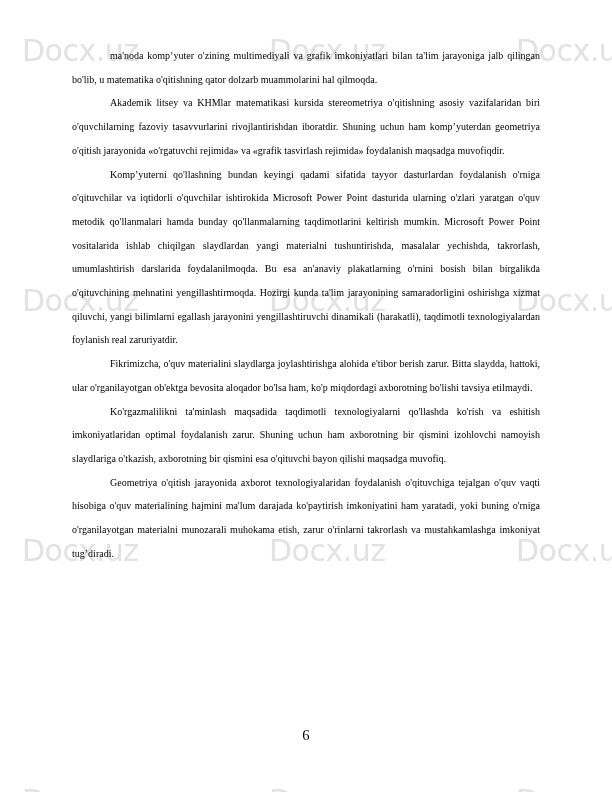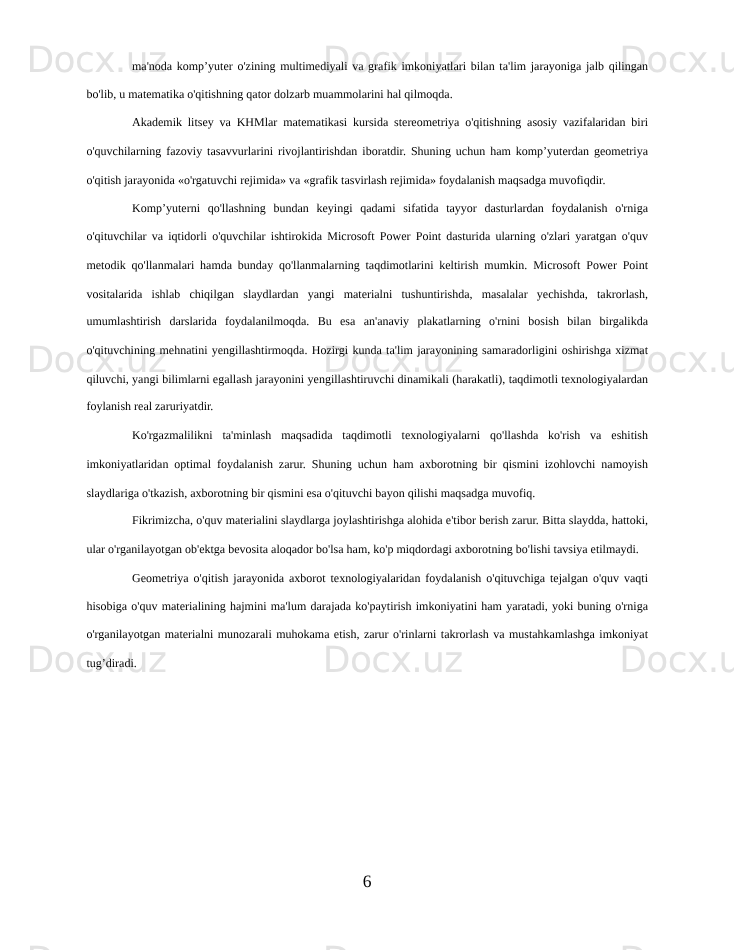--- a/index.html
+++ b/index.html
@@ -98,21 +98,21 @@
       <span class="watermark" style="left: 516px; top: 533px; color: rgb(226, 226, 226);">Docx.uz</span>
       <span class="watermark" style="left: 22px; top: 783px; color: rgb(226, 226, 226);">Docx.uz</span>
       <span class="watermark" style="left: 269px; top: 783px; color: rgb(226, 226, 226);">Docx.uz</span>
       <span class="watermark" style="left: 516px; top: 783px; color: rgb(226, 226, 226);">Docx.uz</span>
     </div>
 
   <div id="content">
     <p class="body-par">ma'noda komp’yuter o'zining multimediyali va grafik imkoniyatlari bilan ta'lim jarayoniga jalb qilingan bo'lib, u matematika o'qitishning qator dolzarb muammolarini hal qilmoqda.</p>
     <p class="body-par">Akademik litsey va KHMlar matematikasi kursida stereometriya o'qitishning asosiy vazifalaridan biri o'quvchilarning fazoviy tasavvurlarini rivojlantirishdan iboratdir. Shuning uchun ham komp’yuterdan geometriya o'qitish jarayonida «o'rgatuvchi rejimida» va «grafik tasvirlash rejimida» foydalanish maqsadga muvofiqdir.</p>
     <p class="body-par">Komp’yuterni qo'llashning bundan keyingi qadami sifatida tayyor dasturlardan foydalanish o'rniga o'qituvchilar va iqtidorli o'quvchilar ishtirokida Microsoft Power Point dasturida ularning o'zlari yaratgan o'quv metodik qo'llanmalari hamda bunday qo'llanmalarning taqdimotlarini keltirish mumkin. Microsoft Power Point vositalarida ishlab chiqilgan slaydlardan yangi materialni tushuntirishda, masalalar yechishda, takrorlash, umumlashtirish darslarida foydalanilmoqda. Bu esa an'anaviy plakatlarning o'rnini bosish bilan birgalikda o'qituvchining mehnatini yengillashtirmoqda. Hozirgi kunda ta'lim jarayonining samaradorligini oshirishga xizmat qiluvchi, yangi bilimlarni egallash jarayonini yengillashtiruvchi dinamikali (harakatli), taqdimotli texnologiyalardan foylanish real zaruriyatdir.</p>
+    <p class="body-par">Fikrimizcha, o'quv materialini slaydlarga joylashtirishga alohida e'tibor berish zarur. Bitta slaydda, hattoki, ular o'rganilayotgan ob'ektga bevosita aloqador bo'lsa ham, ko'p miqdordagi axborotning bo'lishi tavsiya etilmaydi.</p>
     <p class="body-par">Ko'rgazmalilikni ta'minlash maqsadida taqdimotli texnologiyalarni qo'llashda ko'rish va eshitish imkoniyatlaridan optimal foydalanish zarur. Shuning uchun ham axborotning bir qismini izohlovchi namoyish slaydlariga o'tkazish, axborotning bir qismini esa o'qituvchi bayon qilishi maqsadga muvofiq.</p>
-    <p class="body-par">Fikrimizcha, o'quv materialini slaydlarga joylashtirishga alohida e'tibor berish zarur. Bitta slaydda, hattoki, ular o'rganilayotgan ob'ektga bevosita aloqador bo'lsa ham, ko'p miqdordagi axborotning bo'lishi tavsiya etilmaydi.</p>
     <p class="body-par">Geometriya o'qitish jarayonida axborot texnologiyalaridan foydalanish o'qituvchiga tejalgan o'quv vaqti hisobiga o'quv materialining hajmini ma'lum darajada ko'paytirish imkoniyatini ham yaratadi, yoki buning o'rniga o'rganilayotgan materialni munozarali muhokama etish, zarur o'rinlarni takrorlash va mustahkamlashga imkoniyat tug’diradi.</p>
 
   </div>
 
   <div id="page-number">6</div>
 
 </div>
 
 </body></html>

